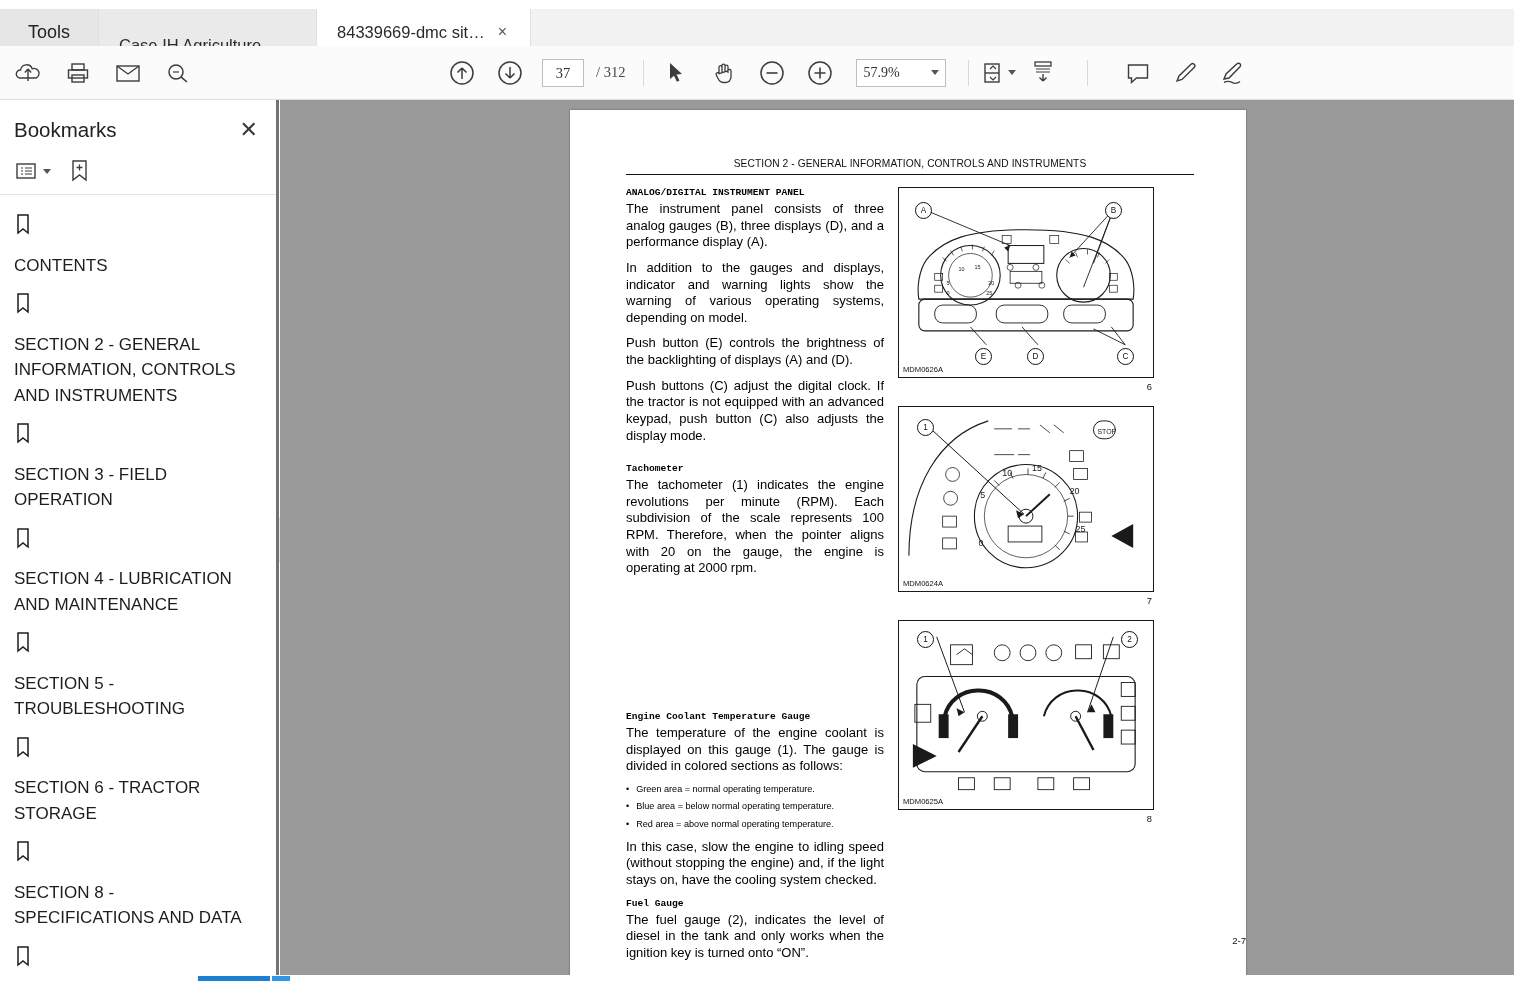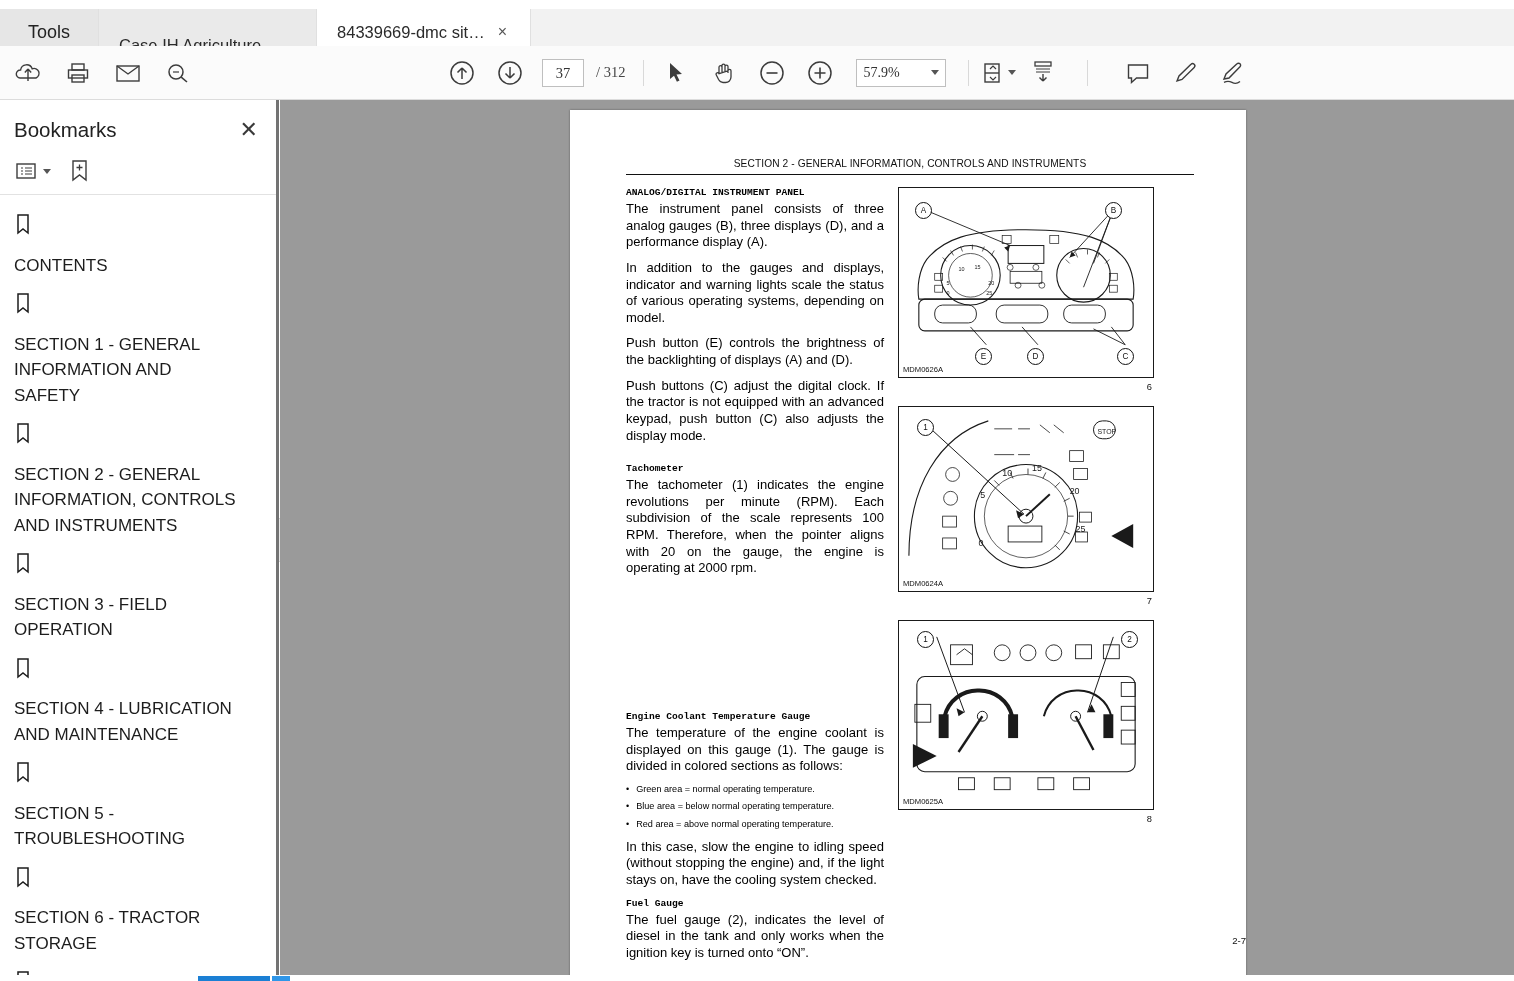--- a/index.html
+++ b/index.html
@@ -297,26 +297,20 @@
       <div class="bm-item">
         <span class="bm-ico"><svg width="18" height="22" viewBox="0 0 18 22">
               <path d="M4 2h10v18l-5-4-5 4z" fill="none" stroke="#1d1d1d" stroke-width="1.5"></path>
             </svg></span>
         <span class="bm-text">CONTENTS</span>
       </div>
       <div class="bm-item">
         <span class="bm-ico"><svg width="18" height="22" viewBox="0 0 18 22">
               <path d="M4 2h10v18l-5-4-5 4z" fill="none" stroke="#1d1d1d" stroke-width="1.5"></path>
             </svg></span>
-        <span class="bm-text">SECTION 1 - GENERAL INFORMATION AND SAFETY</span>
-      </div>
-      <div class="bm-item">
-        <span class="bm-ico"><svg width="18" height="22" viewBox="0 0 18 22">
-              <path d="M4 2h10v18l-5-4-5 4z" fill="none" stroke="#1d1d1d" stroke-width="1.5"></path>
-            </svg></span>
         <span class="bm-text">SECTION 2 - GENERAL INFORMATION, CONTROLS AND INSTRUMENTS</span>
       </div>
       <div class="bm-item">
         <span class="bm-ico"><svg width="18" height="22" viewBox="0 0 18 22">
               <path d="M4 2h10v18l-5-4-5 4z" fill="none" stroke="#1d1d1d" stroke-width="1.5"></path>
             </svg></span>
         <span class="bm-text">SECTION 3 - FIELD OPERATION</span>
       </div>
       <div class="bm-item">
         <span class="bm-ico"><svg width="18" height="22" viewBox="0 0 18 22">
@@ -365,21 +359,21 @@
     <div class="page">
       <div class="page-inner">
 
         <div class="sec-header">SECTION 2 - GENERAL INFORMATION, CONTROLS AND INSTRUMENTS</div>
 
         <div class="cols">
 
           <div class="col-l">
             <div class="h-bold">ANALOG/DIGITAL INSTRUMENT PANEL</div>
             <p class="p">The instrument panel consists of three analog gauges (B), three displays (D), and a performance display (A).</p>
-            <p class="p">In addition to the gauges and displays, indicator and warning lights scale the status of various operating systems, depending on model.</p>
+            <p class="p">In addition to the gauges and displays, indicator and warning lights show the warning of various operating systems, depending on model.</p>
             <p class="p">Push button (E) controls the brightness of the backlighting of displays (A) and (D).</p>
             <p class="p">Push buttons (C) adjust the digital clock. If the tractor is not equipped with an advanced keypad, push button (C) also adjusts the display mode.</p>
 
             <div style="height:10px"></div>
             <div class="h-bold">Tachometer</div>
             <p class="p">The tachometer (1) indicates the engine revolutions per minute (RPM). Each subdivision of the scale represents 100 RPM. Therefore, when the pointer aligns with 20 on the gauge, the engine is operating at 2000 rpm.</p>
 
             <div style="height:125px"></div>
             <div class="h-bold">Engine Coolant Temperature Gauge</div>
             <p class="p">The temperature of the engine coolant is displayed on this gauge (1). The gauge is divided in colored sections as follows:</p>

